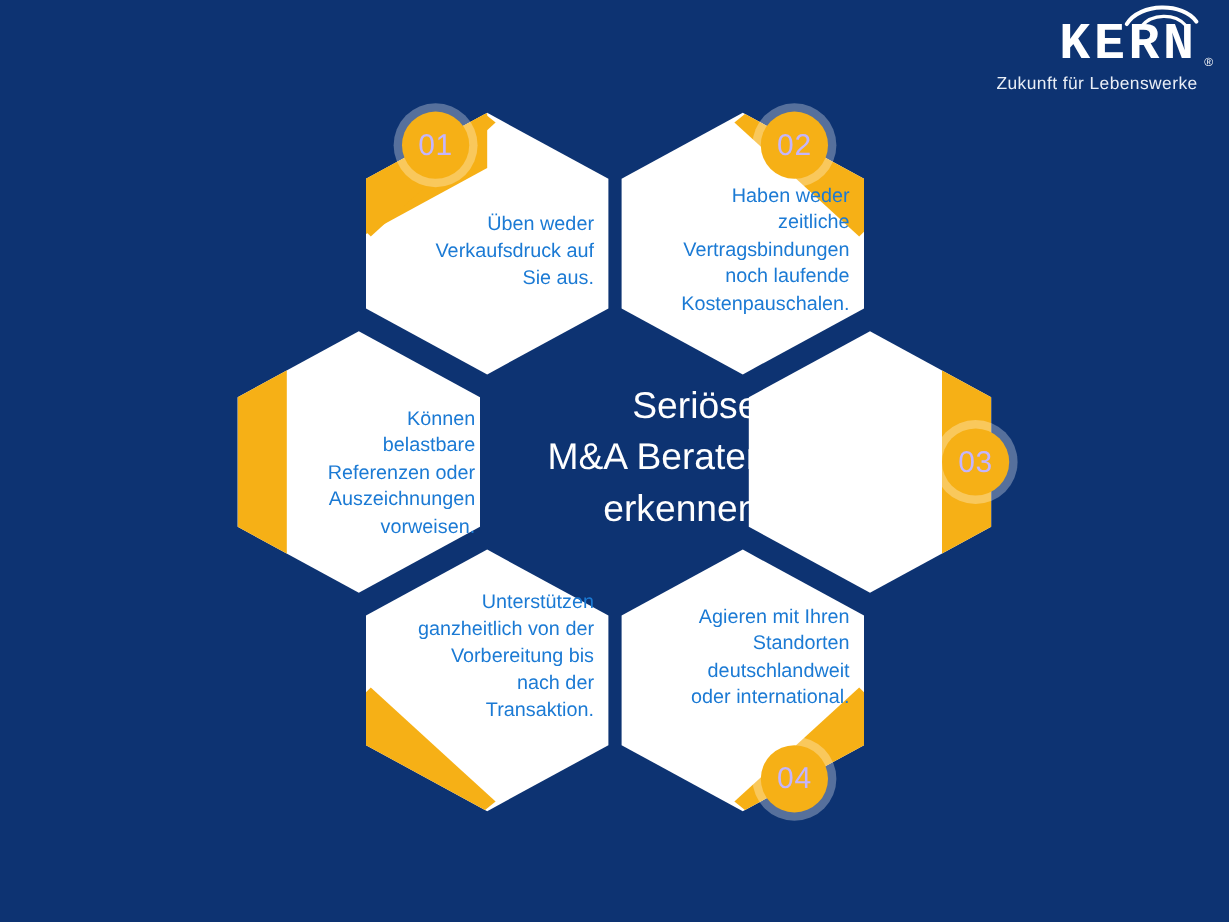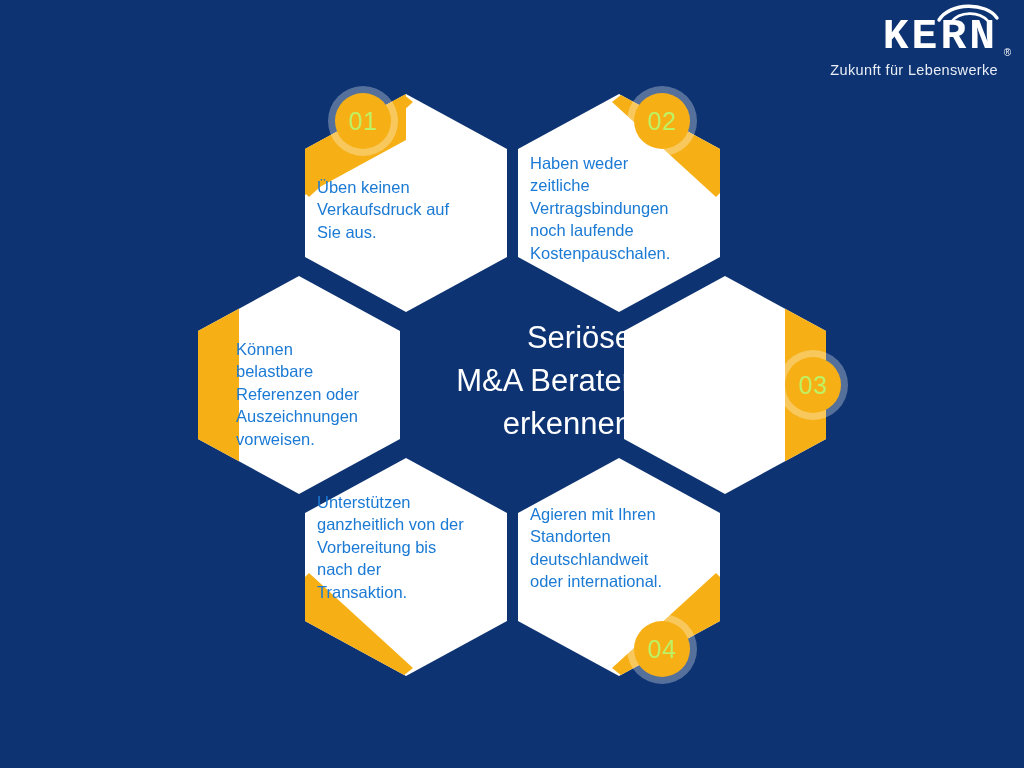--- a/index.html
+++ b/index.html
@@ -30,21 +30,21 @@
   }
 
   
   .hex{
     position:absolute;
     width:206px;height:222px;
   }
   .hex svg{position:absolute;left:0;top:0;width:100%;height:100%;display:block;}
   .hex .txt{
     position:absolute;left:0;right:0;
-    text-align:left;
+    text-align:right;
     color:#1b7ad4;
     font-size:16.5px;
     line-height:22.4px;
     font-family:"Liberation Sans","DejaVu Sans",sans-serif;
     padding:0 14px;
     box-sizing:border-box;
     white-space:pre-line;
   }
 
   
@@ -55,21 +55,21 @@
     position:absolute;left:0;top:0;width:70px;height:70px;border-radius:50%;
     background:rgba(255,255,255,.30);
   }
   .badge .disc{
     position:absolute;left:7px;top:7px;width:56px;height:56px;border-radius:50%;
     background:#f6b016;
   }
   .badge .num{
     position:absolute;left:0;top:0;width:70px;height:70px;
     display:flex;align-items:center;justify-content:center;
-    color:#bef264;font-size:25px;letter-spacing:.5px;
+    color:#c4b5fd;font-size:25px;letter-spacing:.5px;
     font-family:"Liberation Sans","DejaVu Sans",sans-serif;
     text-align:center;
   }
 
   
   .center-title{
     position:absolute;left:392px;top:316px;width:240px;
     text-align:right;color:#ffffff;
     font-size:31px;line-height:43px;
     font-family:"Liberation Sans","DejaVu Sans",sans-serif;
@@ -99,21 +99,21 @@
         <clipPath id="clip01">
             <polygon points="103,2 204,57 204,165 103,220 2,165 2,57"></polygon>
           </clipPath>
       </defs>
       <polygon points="103,2 204,57 204,165 103,220 2,165 2,57" fill="#ffffff"></polygon>
       <g clip-path="url(#clip01)">
         <polygon points="103,2 103,48 2,103 2,57" fill="#f6b016"></polygon>
         <polygon points="-40,60 60,-30 110,10 6,105" fill="#f6b016"></polygon>
       </g>
     </svg>
-    <div class="txt" style="top:84px;">Üben keinen
+    <div class="txt" style="top:84px;">Üben weder
 Verkaufsdruck auf
 Sie aus.</div>
     <div class="badge" style="left:25px;top:-6px;">
       <div class="ring"></div>
       <div class="disc"></div>
       <div class="num">01</div>
     </div>
   </div>
 
   <div class="hex" style="left:516px;top:92px;">

